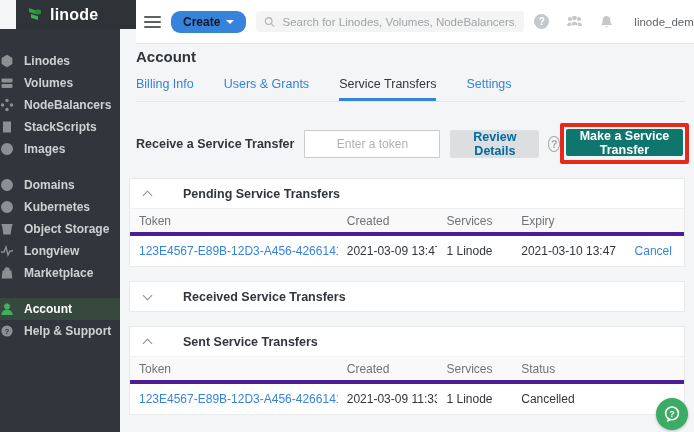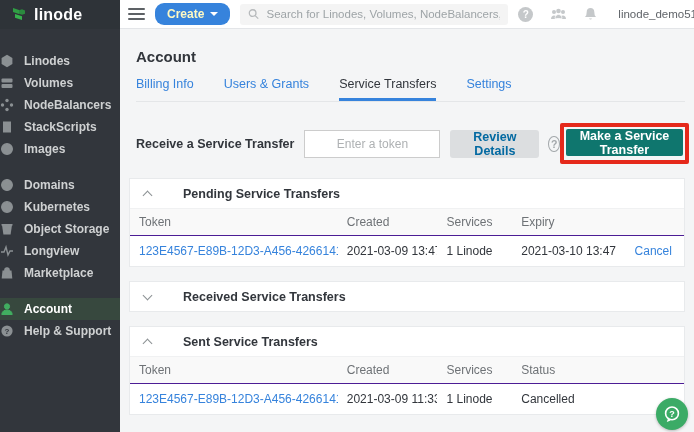--- a/index.html
+++ b/index.html
@@ -3,34 +3,34 @@
 <meta charset="utf-8">
 <style>
   * { margin:0; padding:0; box-sizing:border-box; }
   html,body { background:#e9eaec; }
   body { font-family:"Liberation Sans", sans-serif; }
   #screen {
     position:relative; width:694px; height:432px; background:#f4f5f6;
     overflow:hidden; margin:0 auto;
   }
   
-  .topbar { position:absolute; top:0; left:0; right:0; height:29px; display:flex; }
+  .topbar { position:absolute; top:0; left:16px; right:0; height:44px; display:flex; }
   .logo-box {
     width:120px; height:29px; background:#2e3338; display:flex; align-items:center;
     padding-left:12px; gap:7px; flex:none; cursor:pointer;
   }
   .logo-text { color:#fff; font-size:16px; font-weight:bold; letter-spacing:.2px; }
   .topbar-right {
     flex:1; background:#fff; border-bottom:1px solid #e3e5e8;
     display:flex; align-items:center; padding:0 10px 0 8px; gap:10px;
   }
   .hamburger { width:17px; cursor:pointer; }
   .hamburger div { height:2px; background:#5d6165; margin:3px 0; border-radius:1px; }
   .create-btn {
-    background:#3683dc; color:#fef9c3; border:none; border-radius:9px; height:22px;
+    background:#3683dc; color:#0f172a; border:none; border-radius:9px; height:22px;
     padding:4px 12px; font-size:12px; font-weight:bold; display:flex; align-items:center;
     gap:6px; cursor:pointer; font-family:inherit;
   }
   .caret { width:0; height:0; border-left:4px solid transparent; border-right:4px solid transparent; border-top:4px solid #fff; }
   .search-box {
     flex:none; width:268px; height:21px; background:#f4f4f4; border-radius:3px;
     display:flex; align-items:center; padding:0 8px; gap:7px; overflow:hidden;
   }
   .search-box input {
     border:none; outline:none; background:transparent; font-size:11.5px; width:100%;
@@ -92,21 +92,21 @@
     padding:0 13px; font-size:12.5px; font-weight:bold; cursor:pointer; font-family:inherit;
   }
   
   .card { background:#fff; border:1px solid #e8eaec; margin-top:14px; }
   .section-head { display:flex; align-items:center; height:29px; padding-left:14px; gap:13px; cursor:pointer; }
   .section-title { font-size:12.5px; font-weight:bold; color:#32363c;padding-left:19px; }
   .chev { width:7px; height:7px; border-right:1.5px solid #8b9093; border-bottom:1.5px solid #8b9093; flex:none; }
   .chev.up { transform:rotate(-135deg); margin-top:3px; }
   .chev.down { transform:rotate(45deg); margin-top:-2px; }
   .grid5 { display:grid; grid-template-columns:37.5% 18% 13.5% 21% 10%; align-items:center; }
-  .thead { background:#f9f9f9; border-top:1px solid #f0f1f2; border-bottom:1px solid #4c1d95; height:28px; }
+  .thead { background:#f9f9f9; border-top:1px solid #f0f1f2; border-bottom:4px solid #4c1d95; height:28px; }
   .th { font-size:12px; color:#6e7276; padding-left:9px; }
   .trow { height:30px; }
   .td { font-size:12px; color:#32363c; padding-left:9px; white-space:nowrap; overflow:hidden; }
   .td a, .link { color:#3683dc; text-decoration:none; cursor:pointer; }
   .td.right { text-align:right; padding-right:12px; padding-left:0; }
   
   .fab {
     position:absolute; right:6px; bottom:2px; width:32px; height:32px; border-radius:50%;
     background:#3bab66; display:flex; align-items:center; justify-content:center; cursor:pointer;
     box-shadow:0 1px 3px rgba(0,0,0,.25);

